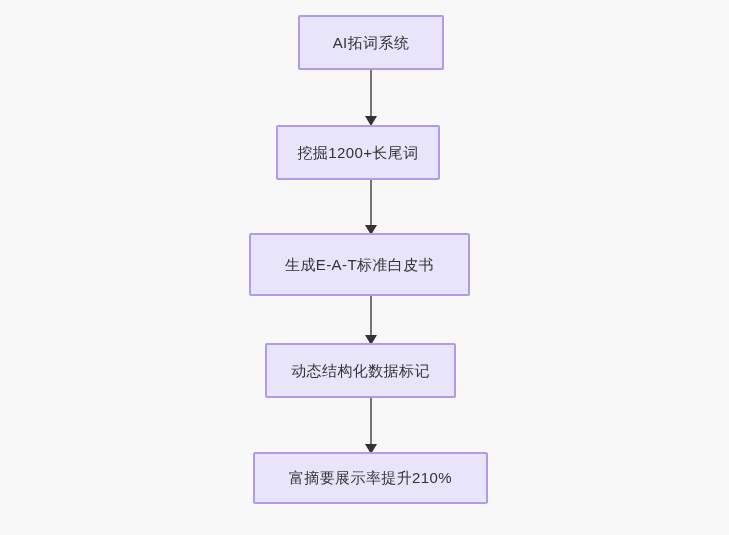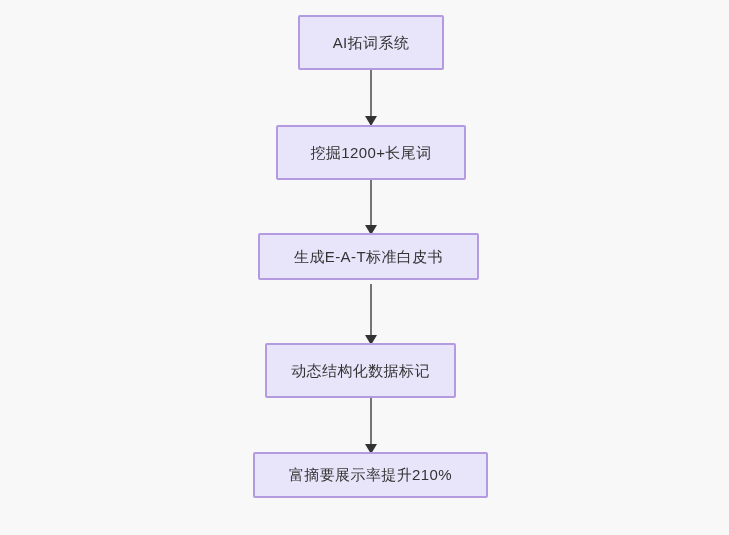--- a/index.html
+++ b/index.html
@@ -76,29 +76,29 @@
 
   <svg class="edge" style="left:361px; top:394px; width:20px; height:63px;" viewBox="0 0 20 63">
     <line class="edge-line" x1="10" y1="0" x2="10" y2="52"></line>
     <polygon class="edge-arrow" points="4,50 16,50 10,60"></polygon>
   </svg>
 
   <div class="node" style="left:298px; top:15px; width:146px; height:55px;">
     <span class="node-label">AI拓词系统</span>
   </div>
 
-  <div class="node" style="left:276px; top:125px; width:190px; height:55px;">
+  <div class="node" style="left:276px; top:125px; width:164px; height:55px;">
     <span class="node-label">挖掘1200+长尾词</span>
   </div>
 
-  <div class="node" style="left:258px; top:233px; width:221px; height:47px;">
+  <div class="node" style="left:249px; top:233px; width:221px; height:63px;">
     <span class="node-label">生成E-A-T标准白皮书</span>
   </div>
 
   <div class="node" style="left:265px; top:343px; width:191px; height:55px;">
     <span class="node-label">动态结构化数据标记</span>
   </div>
 
-  <div class="node" style="left:253px; top:452px; width:235px; height:46px;">
+  <div class="node" style="left:253px; top:452px; width:235px; height:52px;">
     <span class="node-label">富摘要展示率提升210%</span>
   </div>
 
 </div>
 
 </body></html>

